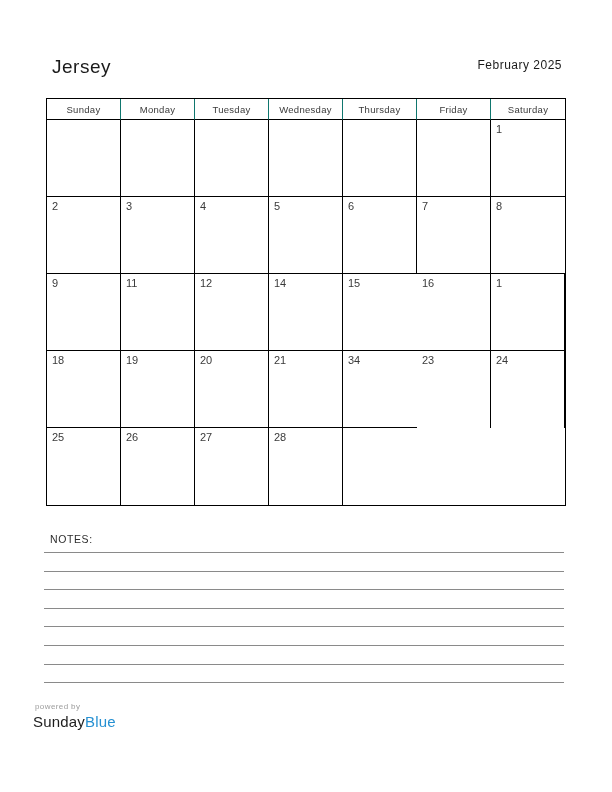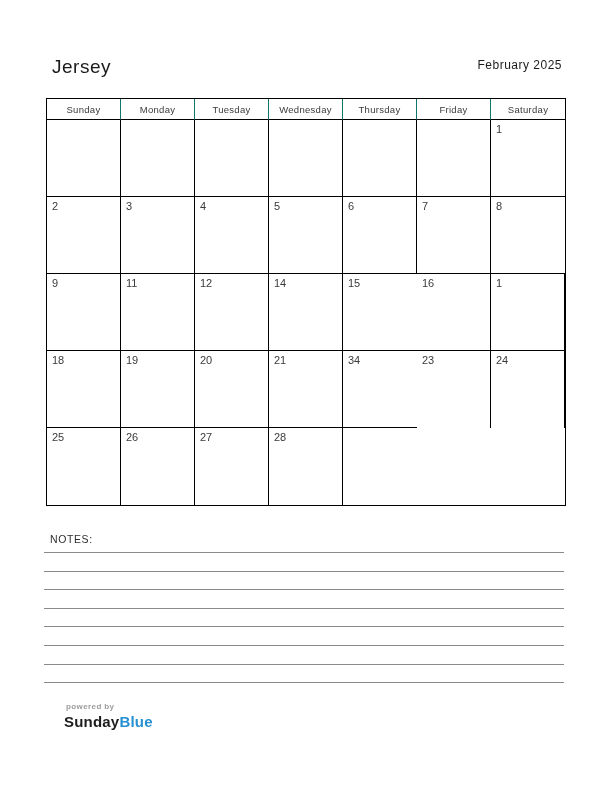--- a/index.html
+++ b/index.html
@@ -39,21 +39,21 @@
   .cell.row5 { border-bottom:none; }
   .notes {
     position:absolute; left:44px; top:533px; width:520px;
   }
   .notes-label-row {
     height:20px; border-bottom:1px solid #8a8a8a;
     padding-left:6px;
     font-size:10.5px; color:#2e2e2e; letter-spacing:0.6px;
   }
   .note-line { height:18.6px; border-bottom:1px solid #8a8a8a; }
-  .footer { position:absolute; left:64px; top:702px;font-weight:bold; }
+  .footer { position:absolute; left:33px; top:702px; }
   .powered-by {
     font-size:8px; color:#9c9c9c; letter-spacing:0.4px; padding-left:2px;
   }
   .brand { font-size:15px; margin-top:2px; letter-spacing:0.2px; }
   .brand-general { color:#1c1c1c; }
   .brand-blue { color:#2590d2; }
 </style>
 </head>
 <body>
 

